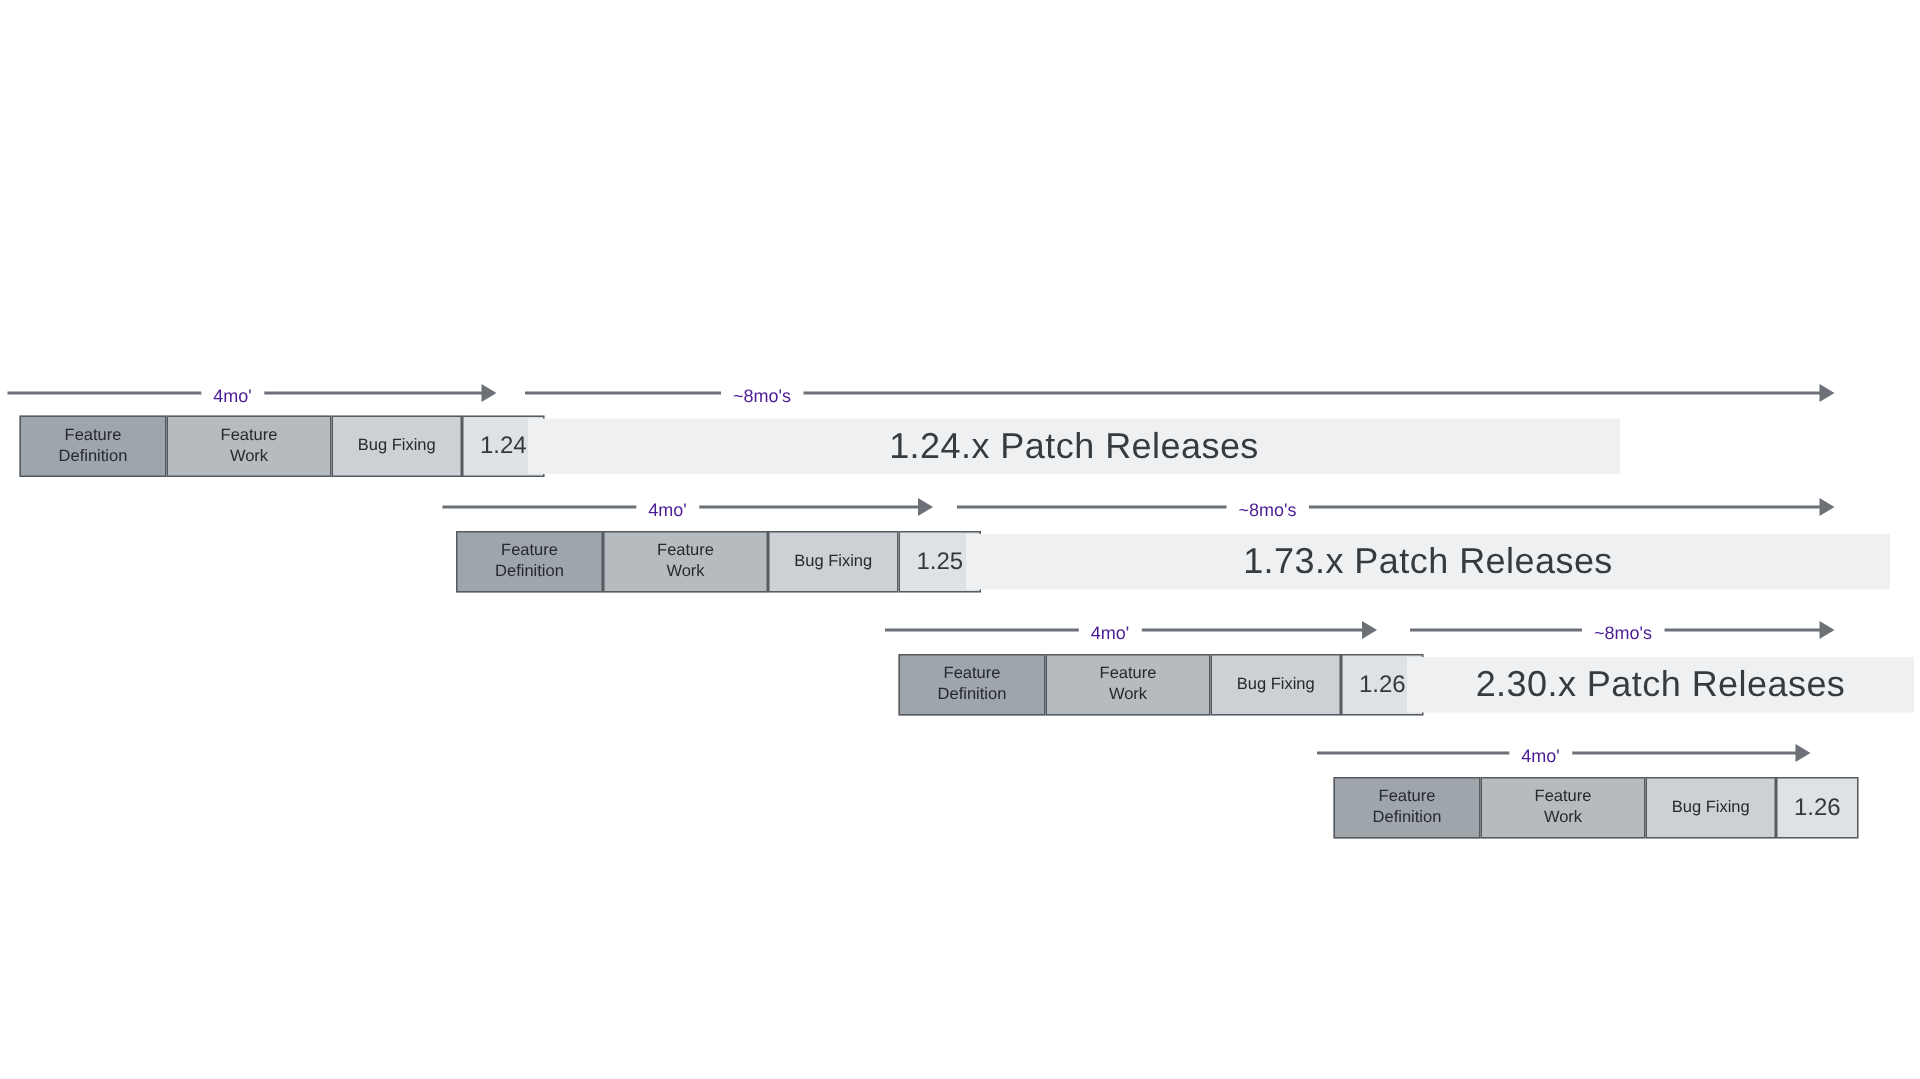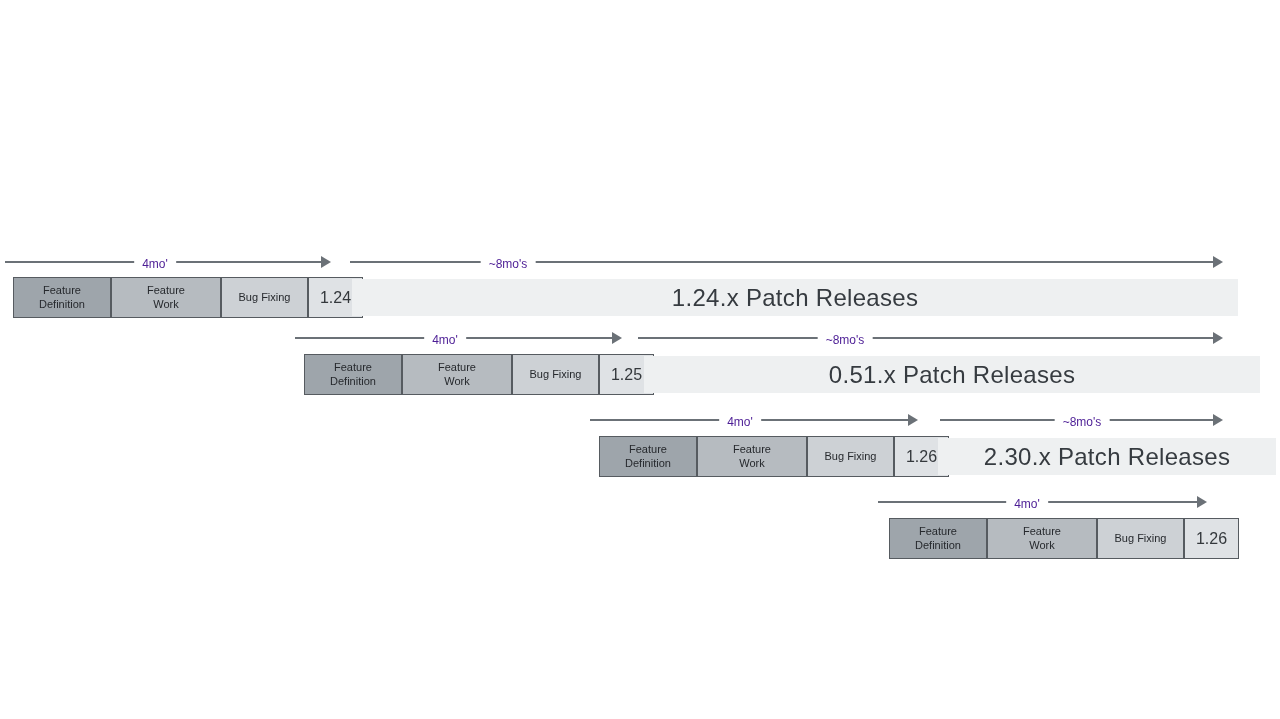--- a/index.html
+++ b/index.html
@@ -57,21 +57,21 @@
       <div class="pbox fw" style="width:110px;">
         <span class="plabel">Feature Work</span>
         </div>
       <div class="pbox bf" style="width:87px;">
         <span class="plabel">Bug Fixing</span>
         </div>
       <div class="pbox ver" style="width:55px;">
         <span>1.24</span>
         </div>
     </div>
-    <div class="patch-bar" style="left:352px;top:279px;width:886px;">
+    <div class="patch-bar" style="left:352px;top:279px;width:728px;">
       <span>1.24.x Patch Releases</span>
     </div>
   </div>
 
   <div>
     <div class="arrow" style="left:295px;top:330px;width:327px;">
       <div class="arrow-line"></div>
       <div class="arrow-head"></div>
       <span class="arrow-label" style="left:150px;">4mo'</span>
     </div>
@@ -88,21 +88,21 @@
         <span class="plabel">Feature Work</span>
         </div>
       <div class="pbox bf" style="width:87px;">
         <span class="plabel">Bug Fixing</span>
         </div>
       <div class="pbox ver" style="width:55px;">
         <span>1.25</span>
         </div>
     </div>
     <div class="patch-bar" style="left:644px;top:356px;width:616px;">
-      <span>0.51.x Patch Releases</span>
+      <span>1.73.x Patch Releases</span>
     </div>
   </div>
 
   <div>
     <div class="arrow" style="left:590px;top:412px;width:328px;">
       <div class="arrow-line"></div>
       <div class="arrow-head"></div>
       <span class="arrow-label" style="left:150px;">4mo'</span>
     </div>
     <div class="arrow" style="left:940px;top:412px;width:283px;">

